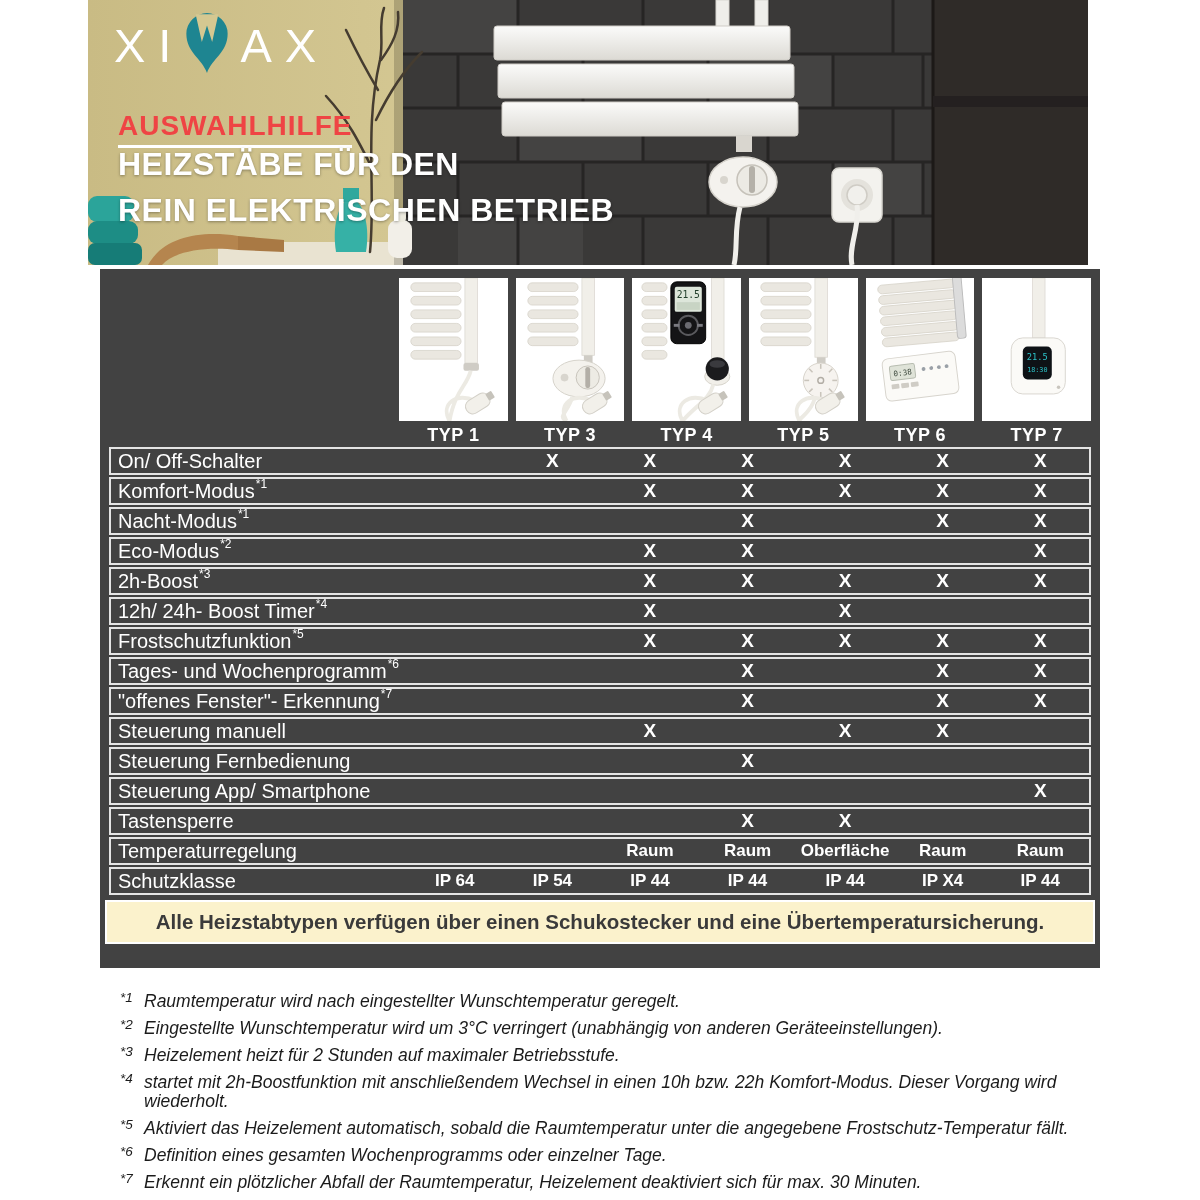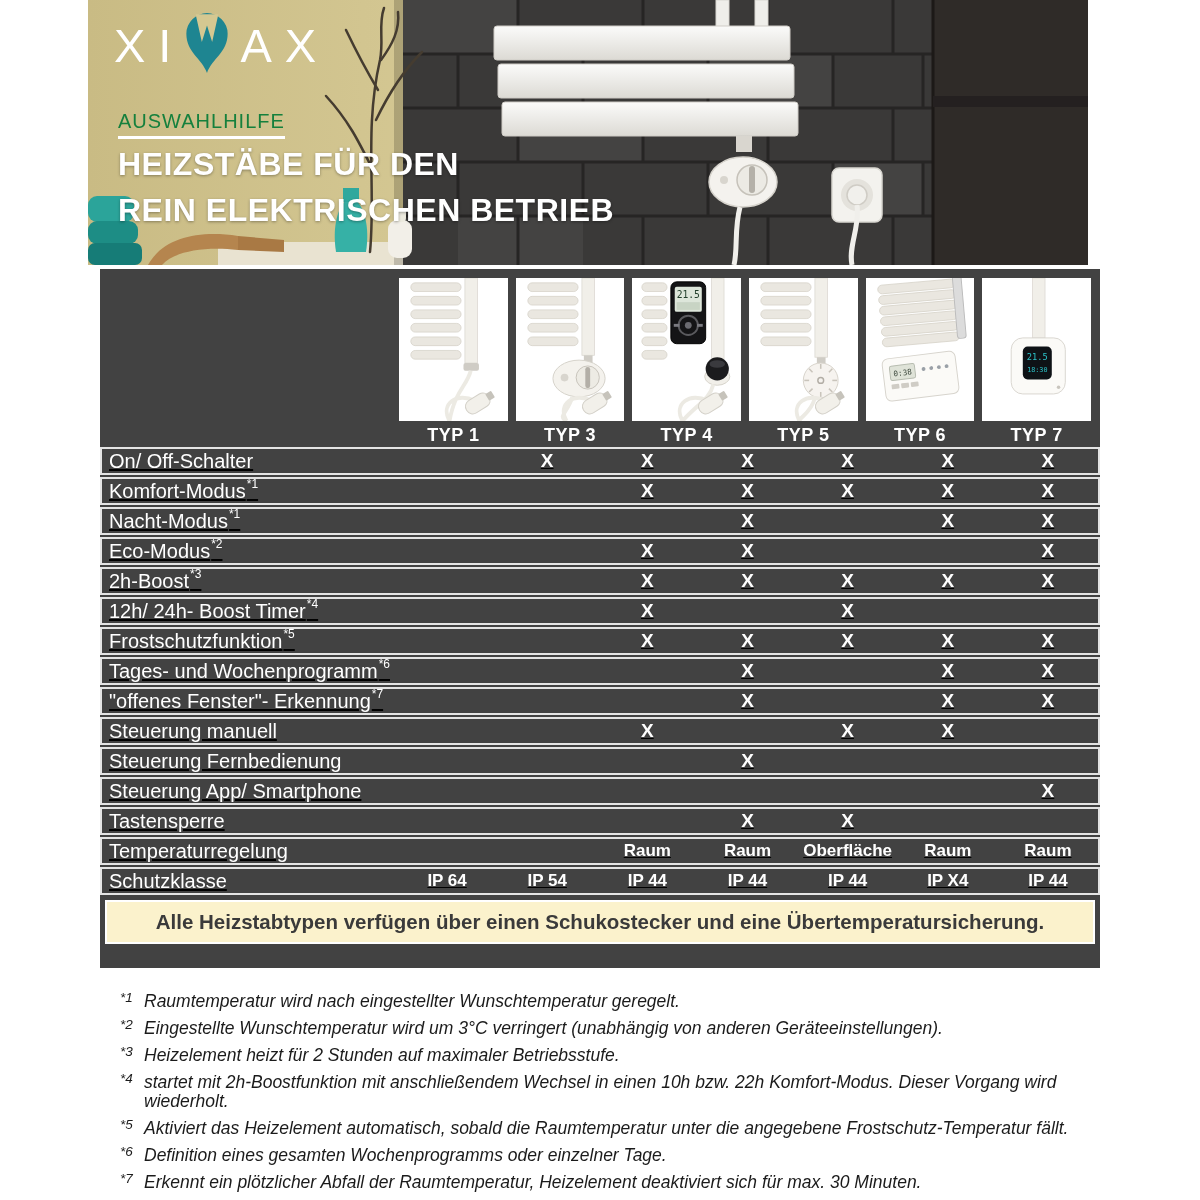--- a/index.html
+++ b/index.html
@@ -5,35 +5,35 @@
   html,body{margin:0;padding:0;background:#fff;}
   .page{position:relative;width:1200px;height:1200px;background:#fff;overflow:hidden;
         font-family:"Liberation Sans",sans-serif;}
 
   
   .banner{position:absolute;left:88px;top:0;width:1000px;height:265px;overflow:hidden;}
   .scene{position:absolute;left:0;top:0;width:100%;height:100%;display:block;}
   .logo{position:absolute;left:26px;top:16px;display:flex;align-items:center;
         color:#fff;font-size:47px;font-weight:500;letter-spacing:13px;}
   .logo-mark{width:50px;height:64px;margin:-6px 8px 0 -2px;flex:none;}
-  .kicker{position:absolute;left:30px;top:110px;color:#15803d;font-weight:normal;font-size:20px;
+  .kicker{position:absolute;left:30px;top:110px;color:#ef4444;font-weight:bold;font-size:28px;
           letter-spacing:1px;border-bottom:3px solid #fff;padding-bottom:3px;}
   .title{position:absolute;left:30px;top:141px;margin:0;color:#fff;font-weight:bold;
          font-size:32px;line-height:46px;letter-spacing:.5px;text-shadow:0 1px 3px rgba(0,0,0,.35);}
 
   
   .table-block{position:absolute;left:100px;top:269px;width:1000px;height:699px;background:#424242;}
   .header-row{display:flex;padding:9px 5px 0 5px;}
   .label-spacer{width:290px;flex:none;}
   .product-col{flex:1;margin:0 4px;display:flex;flex-direction:column;align-items:center;min-width:0;}
   .product-img{width:100%;height:143px;background:#fff;overflow:hidden;}
   .product-img svg{width:100%;height:100%;display:block;}
   .product-label{height:26px;line-height:28px;color:#fff;font-weight:bold;font-size:18px;letter-spacing:.5px;}
 
-  .rows{padding:0 0;text-decoration:underline;}
+  .rows{padding:0 9px;}
   .feature-row{display:flex;align-items:center;height:28px;box-sizing:border-box;
                border:2px solid #e4e4e4;margin-bottom:2px;background:#424242;}
   .row-label{width:288px;flex:none;color:#fff;font-size:20px;padding-left:7px;white-space:nowrap;
              overflow:hidden;}
   .row-label sup{font-size:12px;position:relative;top:-2px;margin-left:1px;}
   .cell{flex:1;text-align:center;color:#fff;font-weight:bold;font-size:19px;min-width:0;}
   .cell.txt{font-size:17px;}
 
   .note-bar{margin:5px 5px 0 5px;height:40px;background:#fbf2cc;border:2px solid #fff;
             display:flex;align-items:center;justify-content:center;

